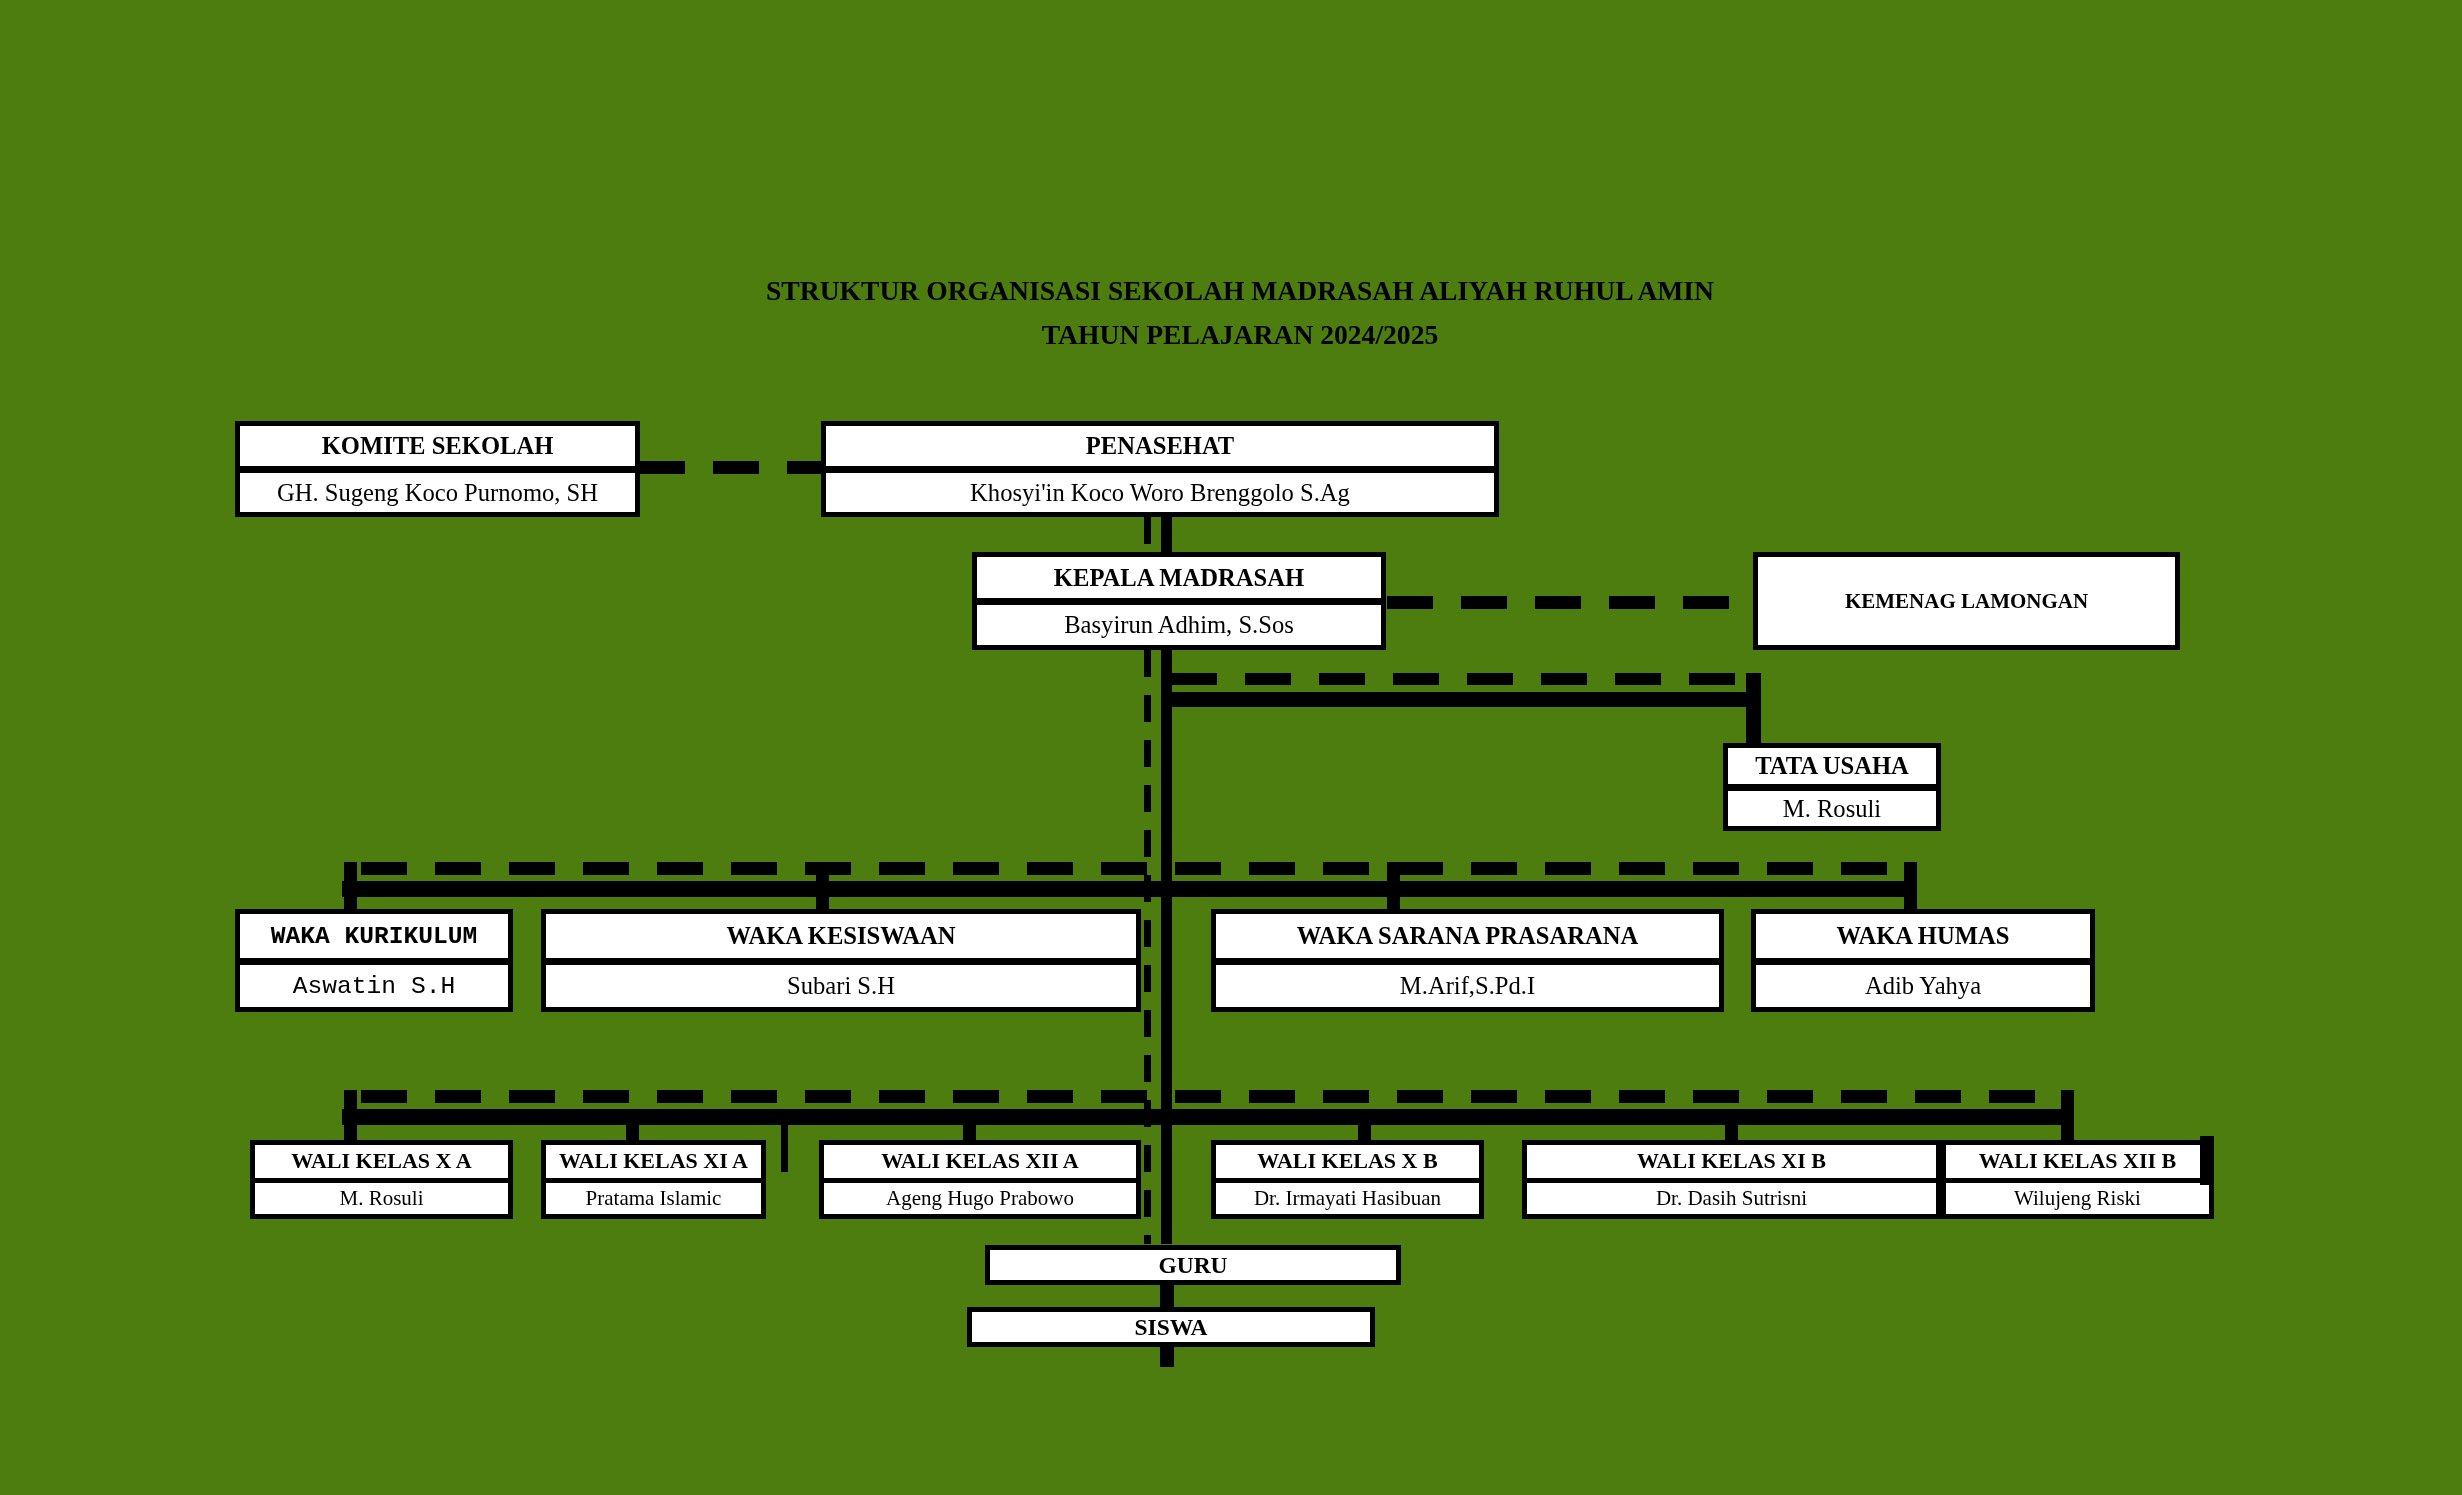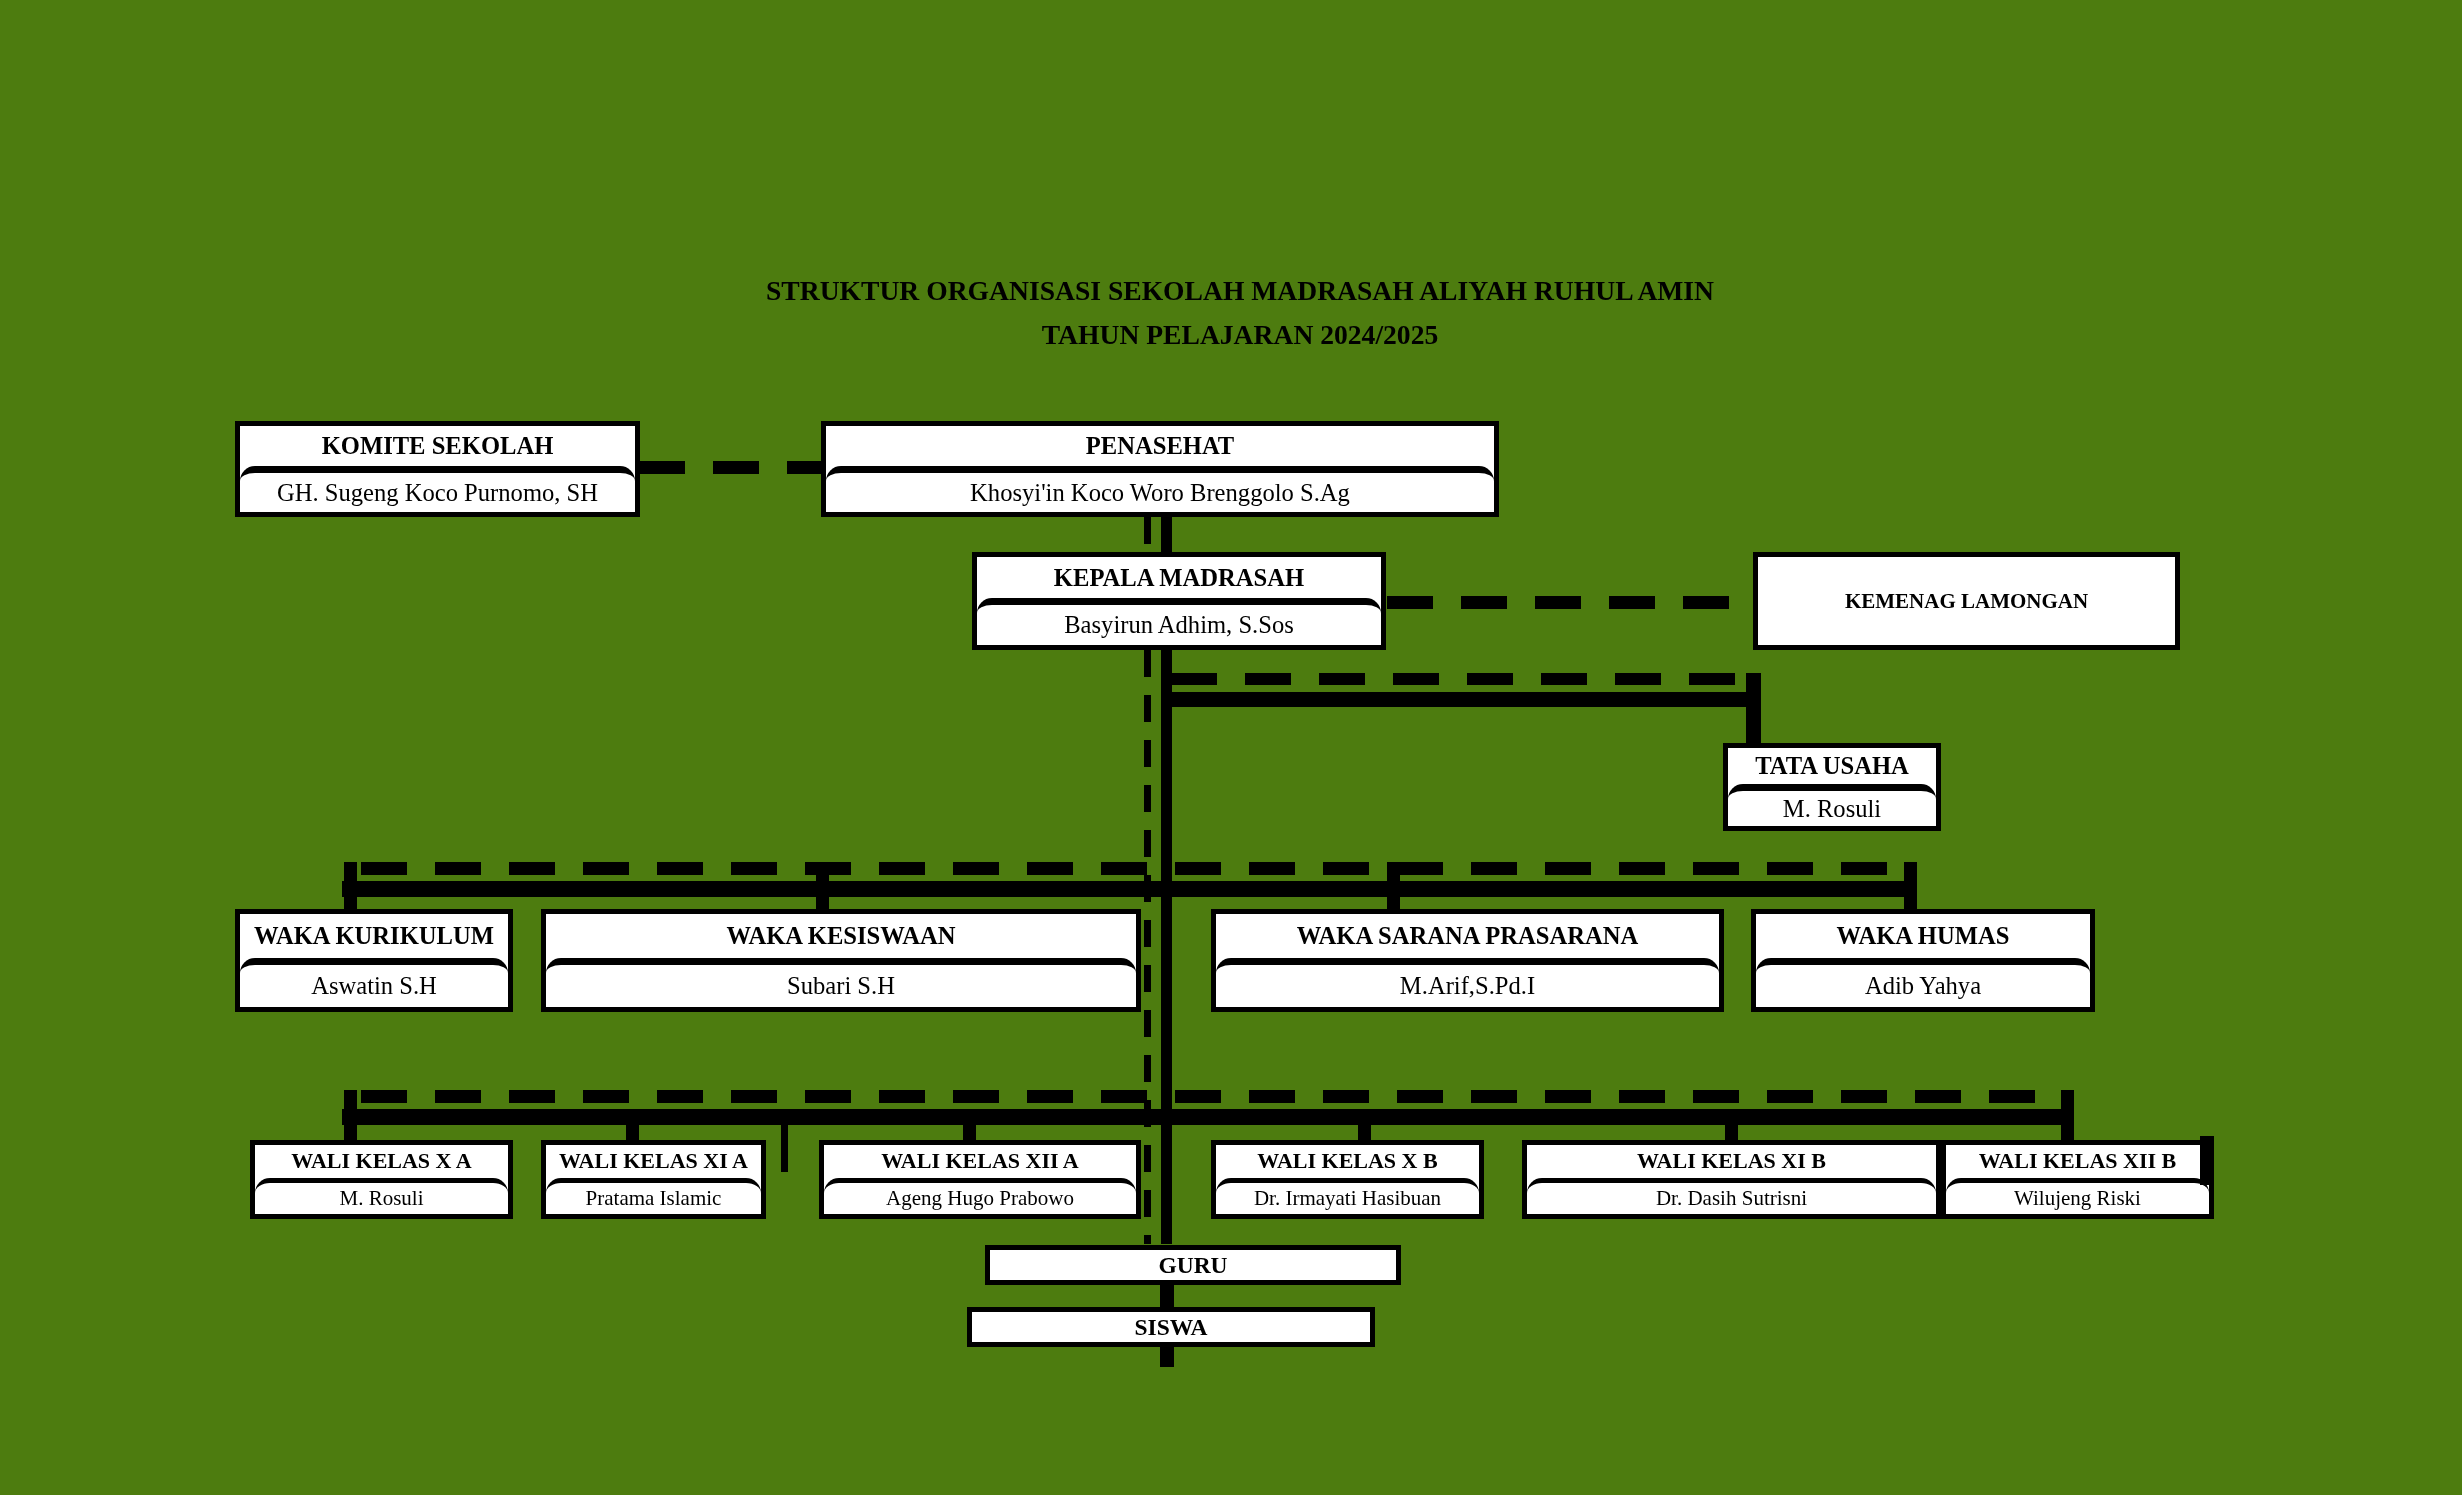--- a/index.html
+++ b/index.html
@@ -8,35 +8,35 @@
   
   #title{position:absolute;left:645px;top:276px;width:1190px;text-align:center;
          font-weight:bold;font-size:27.6px;line-height:29px;}
   #title .t2{margin-top:14.7px;}
   
   .box{position:absolute;border:5.9px solid #000;background:#fff;box-sizing:border-box;
        display:flex;flex-direction:column;}
   .box .hdr{flex:1.05;display:flex;align-items:center;justify-content:center;
             font-weight:bold;font-size:24.6px;white-space:nowrap;}
   .box .nm{flex:1;display:flex;align-items:center;justify-content:center;
-           border-top:7px solid #000;font-size:24.6px;white-space:nowrap;border-radius:15px;}
+           border-top:7px solid #000;font-size:24.6px;white-space:nowrap;}
   .box.single{align-items:center;justify-content:center;font-weight:bold;font-size:21px;}
   .box.sm .hdr{font-size:22px;}
   .box.sm .nm{font-size:21px;border-top-width:5.9px;}
   
   .hl,.vl{position:absolute;background:#000;}
   .hd{position:absolute;background:repeating-linear-gradient(90deg,#000 0 46px,transparent 46px 74px);}
   .vd{position:absolute;background:repeating-linear-gradient(180deg,#000 0 27px,transparent 27px 45px);}
   
   #b-komite{left:235px;top:421px;width:405px;height:96px;}
   #b-penasehat{left:821px;top:421px;width:678px;height:96px;}
   #b-kepala{left:972px;top:552px;width:414px;height:98px;}
   #b-kemenag{left:1753px;top:552px;width:427px;height:98px;}
   #b-tata{left:1723px;top:743px;width:218px;height:88px;}
-  #b-wk1{left:235px;top:909px;width:278px;height:103px;}
+  #b-wk1{left:235px;top:909px;width:278px;height:103px;font-family:Liberation Mono, monospace;}
   #b-wk2{left:541px;top:909px;width:600px;height:103px;}
   #b-wk3{left:1211px;top:909px;width:513px;height:103px;}
   #b-wk4{left:1751px;top:909px;width:344px;height:103px;}
   #b-wl1{left:250px;top:1140px;width:263px;height:79px;}
   #b-wl2{left:541px;top:1140px;width:225px;height:79px;}
   #b-wl3{left:819px;top:1140px;width:322px;height:79px;}
   #b-wl4{left:1211px;top:1140px;width:273px;height:79px;}
   #b-wl5{left:1522px;top:1140px;width:419px;height:79px;}
   #b-wl6{left:1941px;top:1140px;width:273px;height:79px;}
   #b-guru{left:985px;top:1245px;width:416px;height:40px;text-align:center;}

